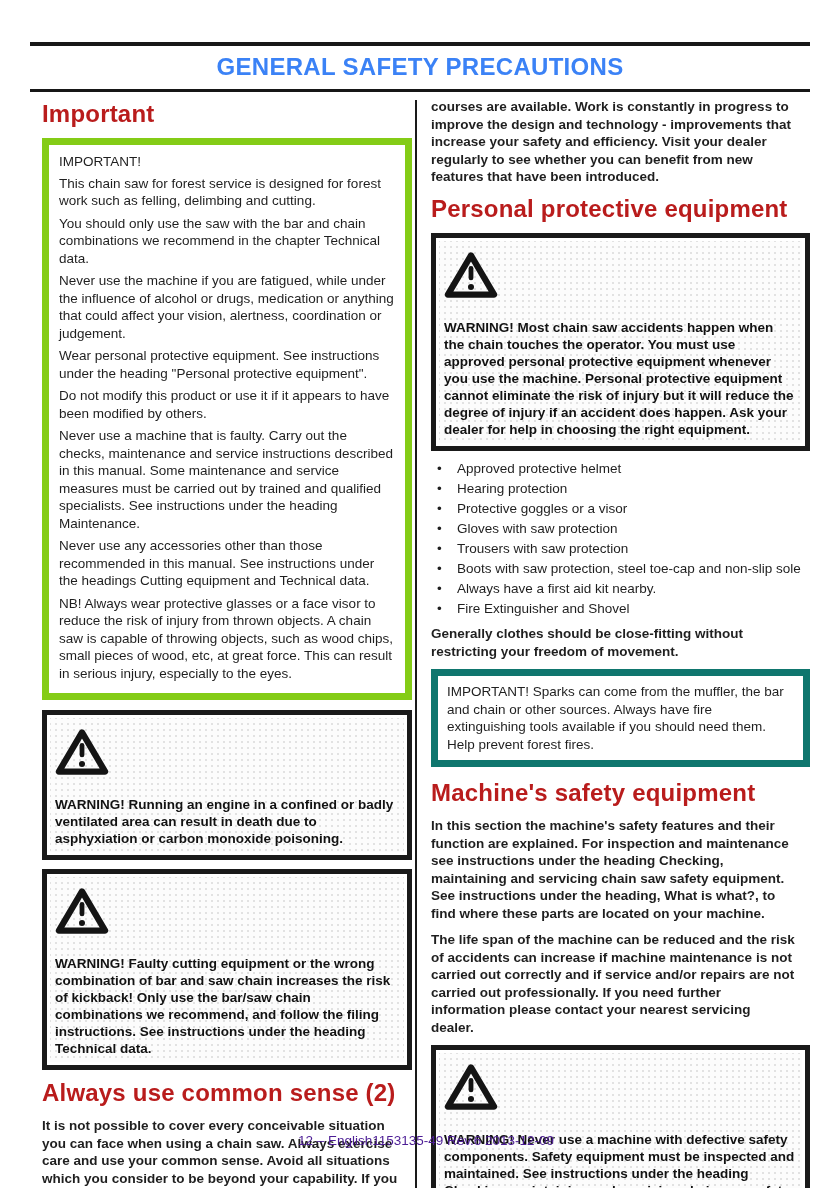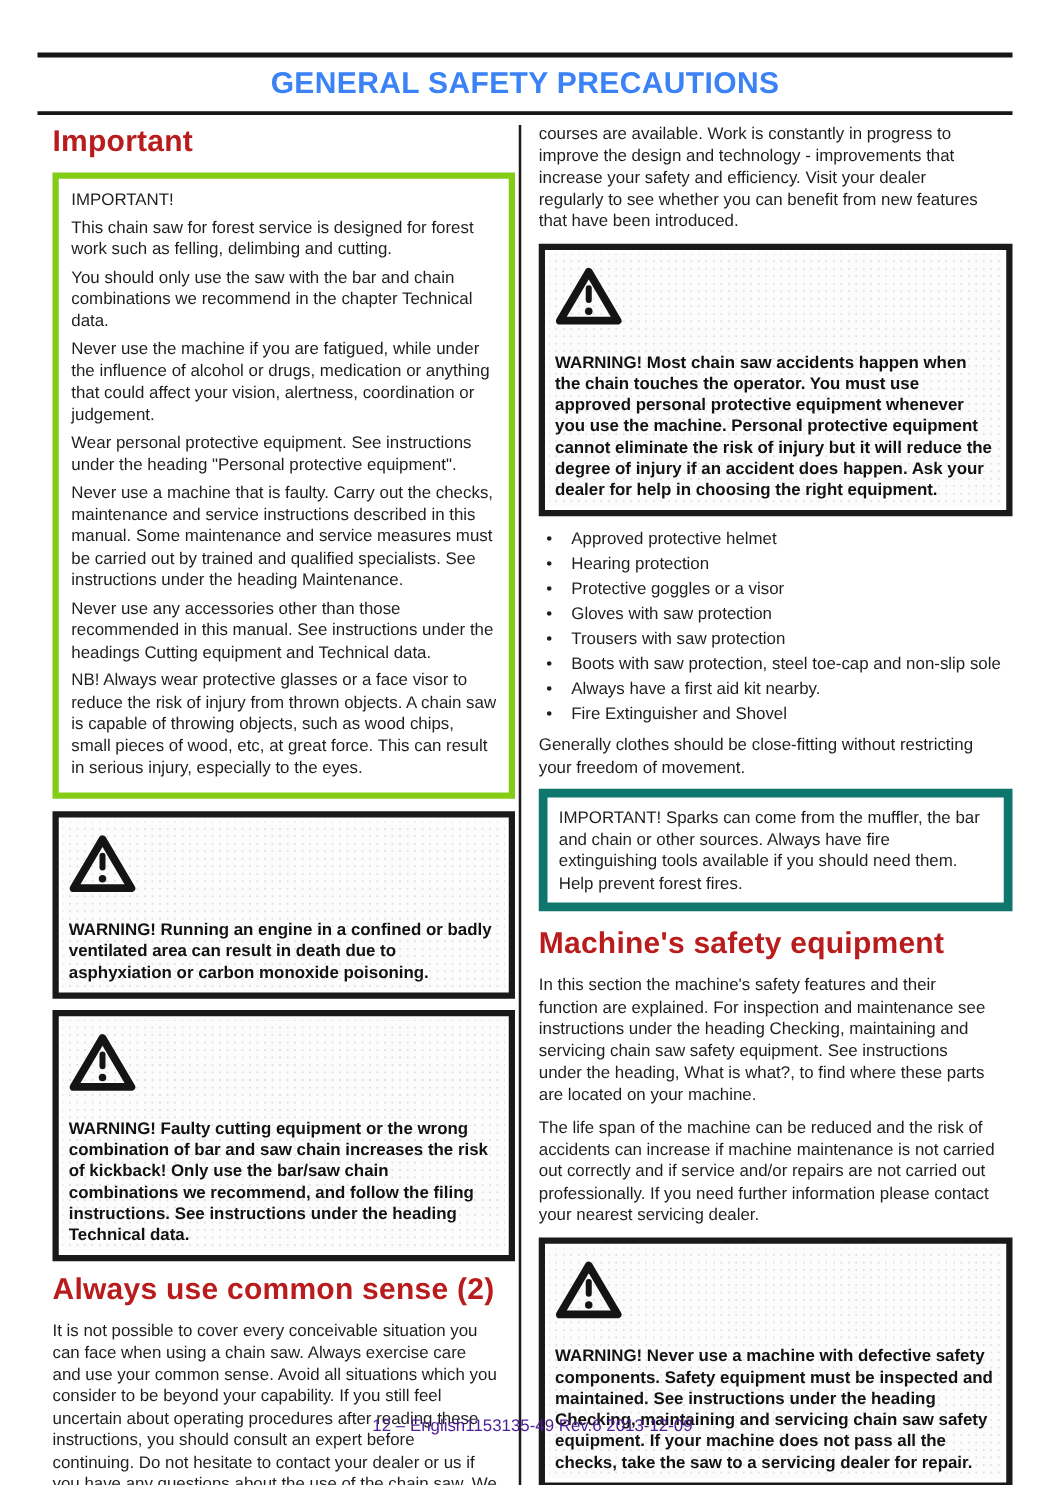--- a/index.html
+++ b/index.html
@@ -44,25 +44,26 @@
     color: #b91c1c;
     margin: 2px 0 10px 0;
     letter-spacing: 0.2px;
   }
   h2.mt { }
 
   p.body-text {
     font-size: 13.5px;
     line-height: 17.5px;
     margin: 0 14px 9px 0;
+    font-weight: bold;
   }
 
   
   .important-box {
-    border: 5px solid #84cc16;
+    border: 7px solid #84cc16;
     background: #ffffff;
     padding: 8px 10px 6px 10px;
     margin-bottom: 10px;
   }
   .important-box .box-title {
     font-size: 13.5px;
     line-height: 17.5px;
     margin: 0 0 4px 0;
   }
   .important-box p {
@@ -152,20 +153,21 @@
   <div class="col-left">
 
     <h2 class="section-heading">Important</h2>
 
     <div class="important-box">
       <p class="box-title">IMPORTANT!</p>
       <p>This chain saw for forest service is designed for forest work such as felling, delimbing and cutting.</p>
       <p>You should only use the saw with the bar and chain combinations we recommend in the chapter Technical data.</p>
       <p>Never use the machine if you are fatigued, while under the influence of alcohol or drugs, medication or anything that could affect your vision, alertness, coordination or judgement.</p>
       <p>Wear personal protective equipment. See instructions under the heading "Personal protective equipment".</p>
+      <p>Do not modify this product or use it if it appears to have been modified by others.</p>
       <p>Never use a machine that is faulty. Carry out the checks, maintenance and service instructions described in this manual. Some maintenance and service measures must be carried out by trained and qualified specialists. See instructions under the heading Maintenance.</p>
       <p>Never use any accessories other than those recommended in this manual. See instructions under the headings Cutting equipment and Technical data.</p>
       <p>NB! Always wear protective glasses or a face visor to reduce the risk of injury from thrown objects. A chain saw is capable of throwing objects, such as wood chips, small pieces of wood, etc, at great force. This can result in serious injury, especially to the eyes.</p>
     </div>
 
     <div class="warning-box">
       <div class="warning-icon-wrap">
         <svg width="54" height="48" viewBox="0 0 60 54">
           <path d="M30 5 L56 49 L4 49 Z" fill="none" stroke="#141414" stroke-width="7" stroke-linejoin="round"></path>
           <rect x="27.3" y="17" width="5.4" height="16" rx="2.7" fill="#141414"></rect>
@@ -190,20 +192,21 @@
     <p class="body-text">It is not possible to cover every conceivable situation you can face when using a chain saw. Always exercise care and use your common sense. Avoid all situations which you consider to be beyond your capability. If you still feel uncertain about operating procedures after reading these instructions, you should consult an expert before continuing. Do not hesitate to contact your dealer or us if you have any questions about the use of the chain saw. We will willingly be of service and provide you with advice as well as help you to use your chain saw both efficiently and safely. Attend a training course in chain saw usage if possible. Your dealer, forestry school or your library can provide information about which training materials and</p>
 
   </div>
 
   <div class="col-divider"></div>
 
   <div class="col-right">
 
     <p class="body-text">courses are available. Work is constantly in progress to improve the design and technology - improvements that increase your safety and efficiency. Visit your dealer regularly to see whether you can benefit from new features that have been introduced.</p>
 
+    <h2 class="section-heading">Personal protective equipment</h2>
 
     <div class="warning-box">
       <div class="warning-icon-wrap">
         <svg width="54" height="48" viewBox="0 0 60 54">
           <path d="M30 5 L56 49 L4 49 Z" fill="none" stroke="#141414" stroke-width="7" stroke-linejoin="round"></path>
           <rect x="27.3" y="17" width="5.4" height="16" rx="2.7" fill="#141414"></rect>
           <circle cx="30" cy="40.5" r="3.4" fill="#141414"></circle>
         </svg>
       </div>
       <div class="warning-text">WARNING! Most chain saw accidents happen when the chain touches the operator. You must use approved personal protective equipment whenever you use the machine. Personal protective equipment cannot eliminate the risk of injury but it will reduce the degree of injury if an accident does happen. Ask your dealer for help in choosing the right equipment.</div>

